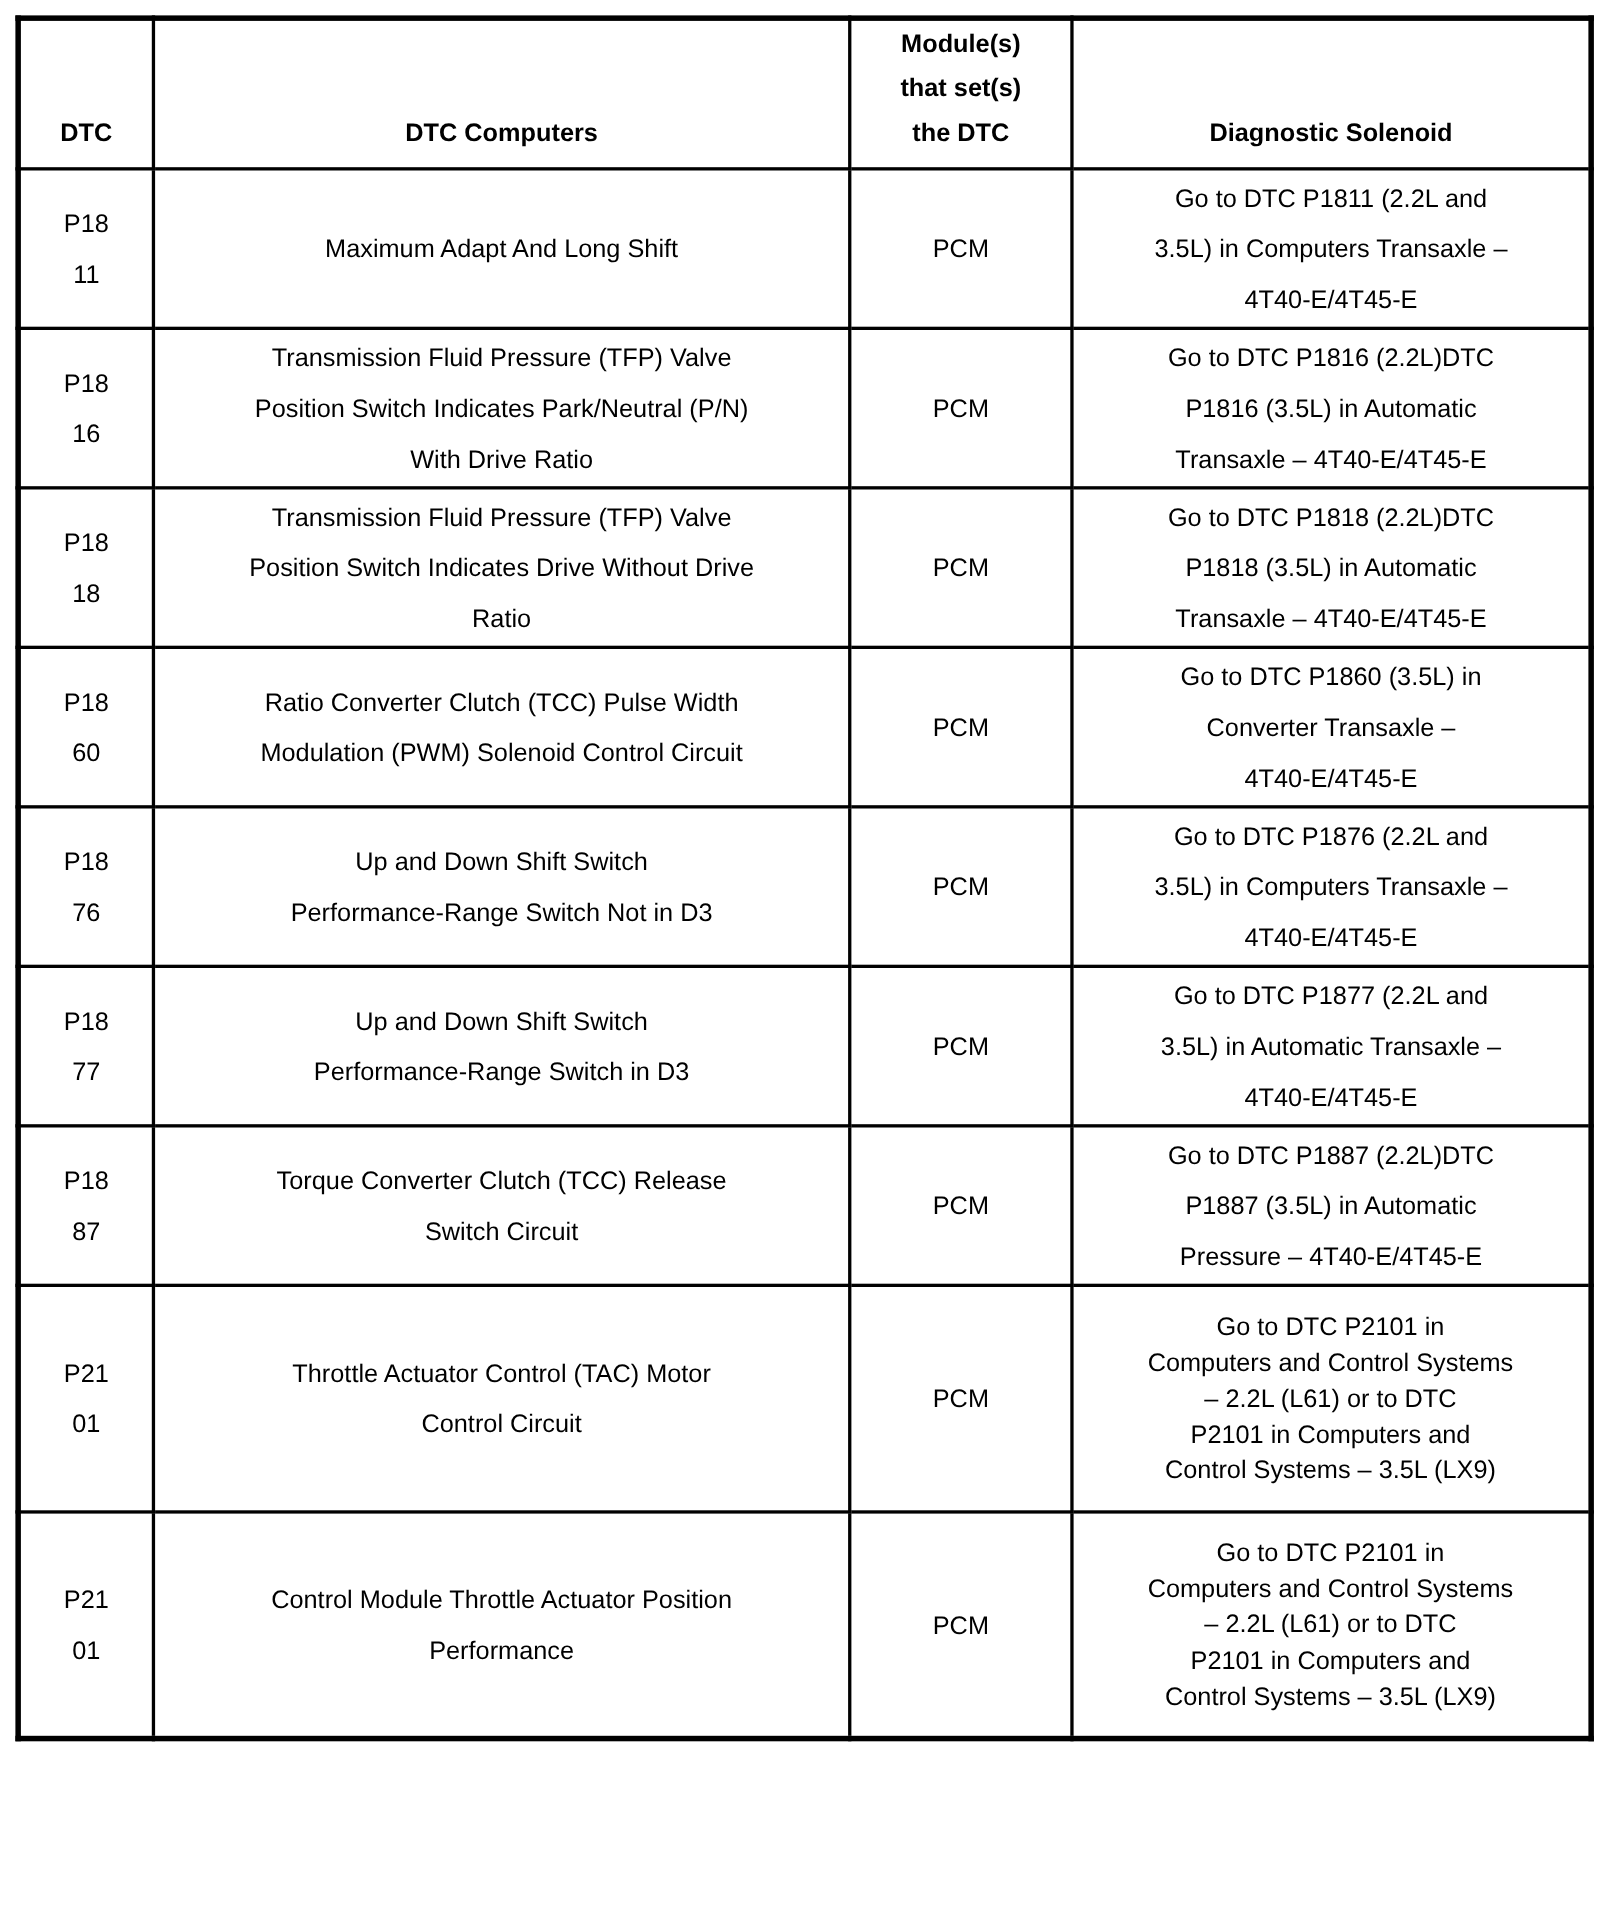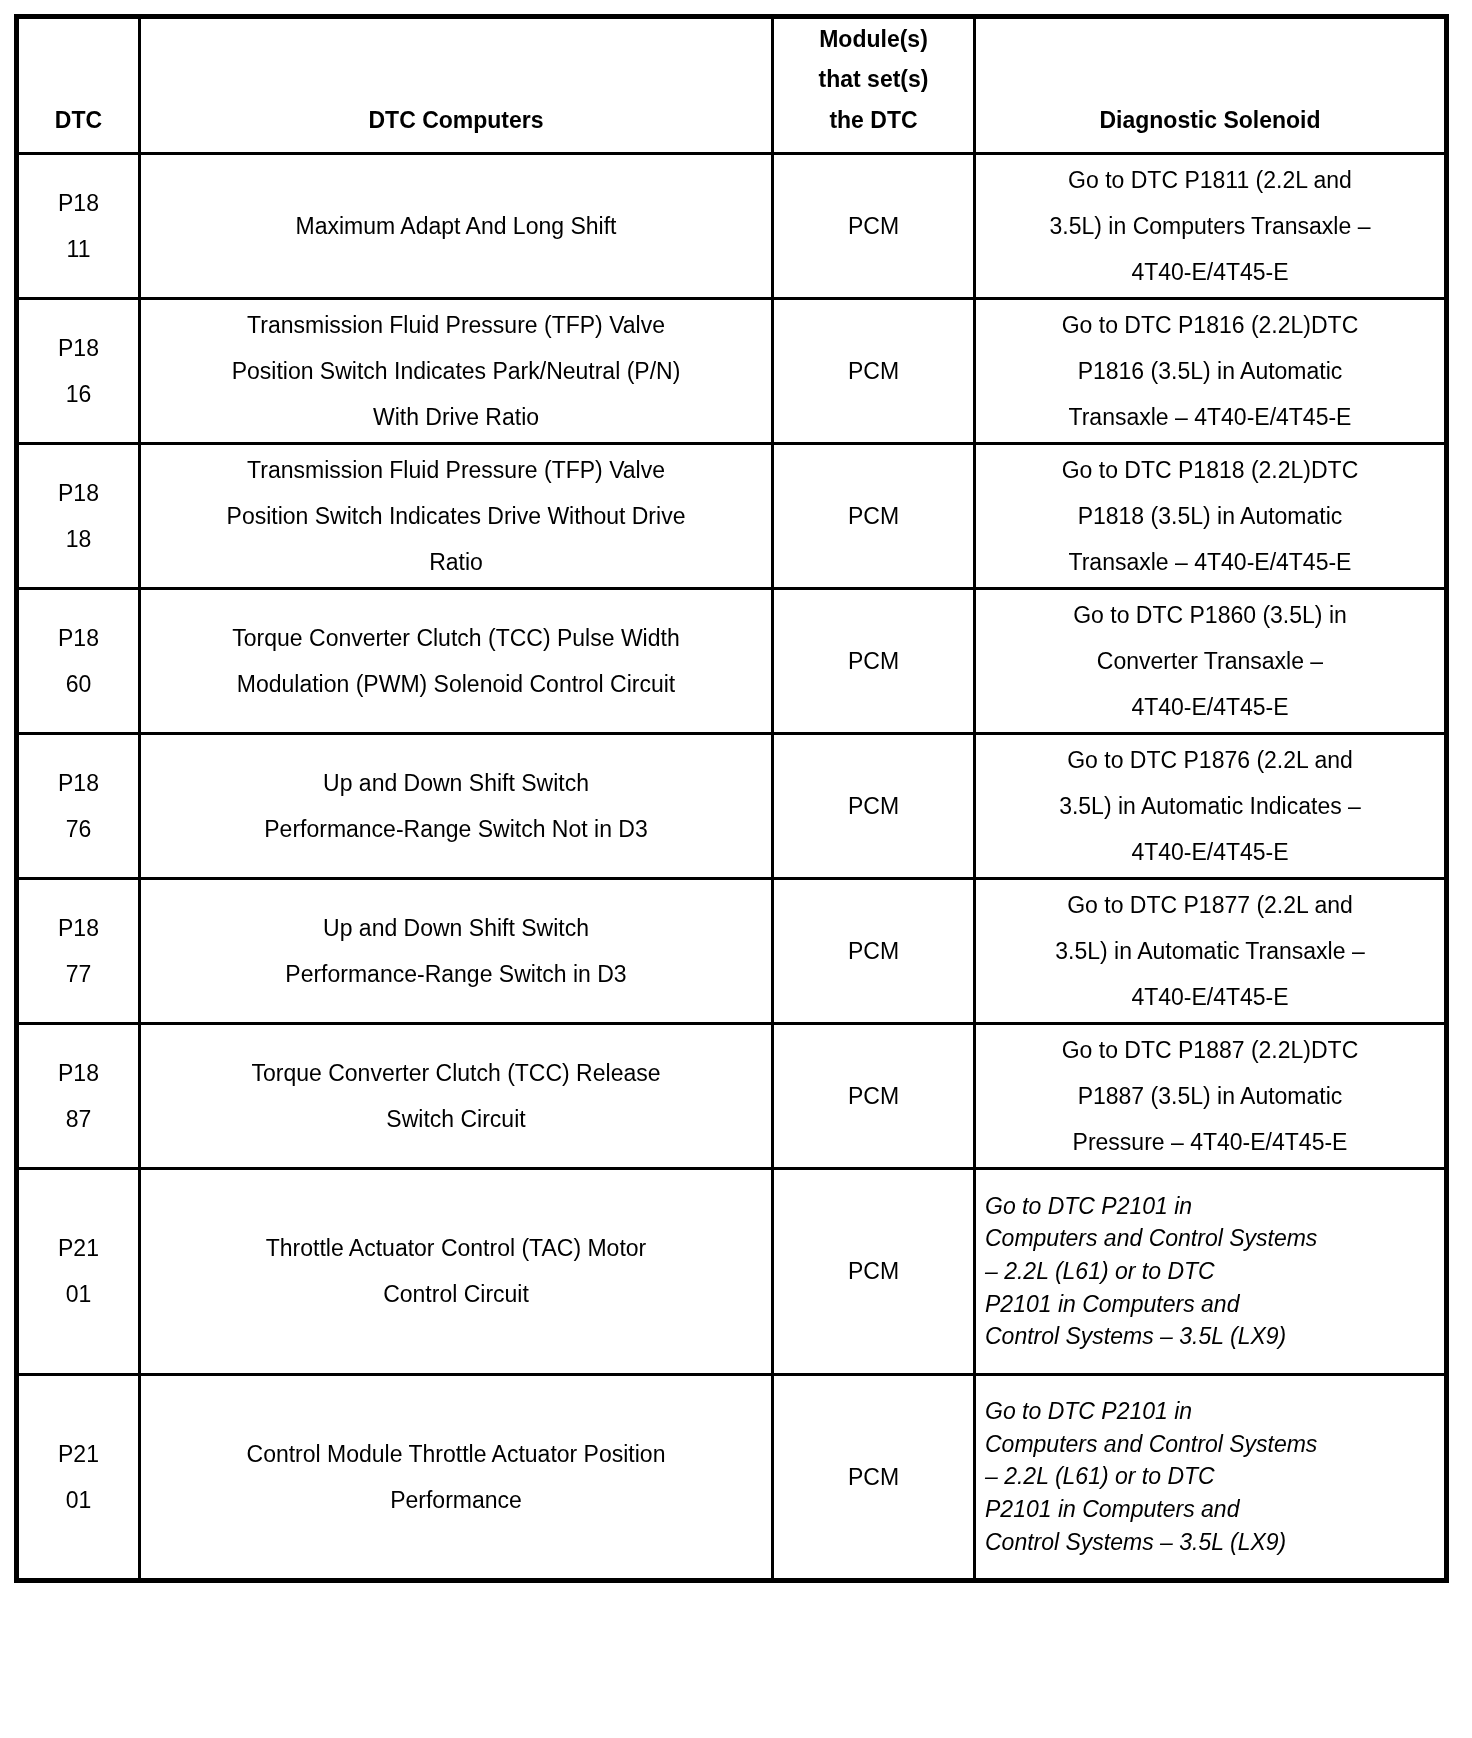--- a/index.html
+++ b/index.html
@@ -47,24 +47,23 @@
   tbody tr { height: 131px; }
   tbody tr:nth-child(8),
   tbody tr:nth-child(9) { height: 206px; }
   tbody td {
     text-align: center;
     vertical-align: middle;
     line-height: 2.0;
     padding: 2px 6px;
   }
   td.proc-left {
-    text-align: left;
+    text-align: center;
     line-height: 1.42;
     padding: 4px 10px 4px 9px;
-    font-style: italic;
   }
 </style>
 </head>
 <body>
 
 <div class="page">
   <table class="dtc-table">
     <colgroup>
       <col class="c-dtc">
       <col class="c-descriptor">
@@ -109,35 +108,35 @@
 Position Switch Indicates Drive Without Drive
 Ratio</td>
           <td>PCM</td>
           <td>Go to DTC P1818 (2.2L)DTC
 P1818 (3.5L) in Automatic
 Transaxle – 4T40-E/4T45-E</td>
         </tr>
         <tr>
           <td>P18
 60</td>
-          <td>Torque Converter Clutch (TCC) Pulse Width
+          <td>Ratio Converter Clutch (TCC) Pulse Width
 Modulation (PWM) Solenoid Control Circuit</td>
           <td>PCM</td>
           <td>Go to DTC P1860 (3.5L) in
 Converter Transaxle –
 4T40-E/4T45-E</td>
         </tr>
         <tr>
           <td>P18
 76</td>
           <td>Up and Down Shift Switch
 Performance-Range Switch Not in D3</td>
           <td>PCM</td>
           <td>Go to DTC P1876 (2.2L and
-3.5L) in Automatic Indicates –
+3.5L) in Computers Transaxle –
 4T40-E/4T45-E</td>
         </tr>
         <tr>
           <td>P18
 77</td>
           <td>Up and Down Shift Switch
 Performance-Range Switch in D3</td>
           <td>PCM</td>
           <td>Go to DTC P1877 (2.2L and
 3.5L) in Automatic Transaxle –

